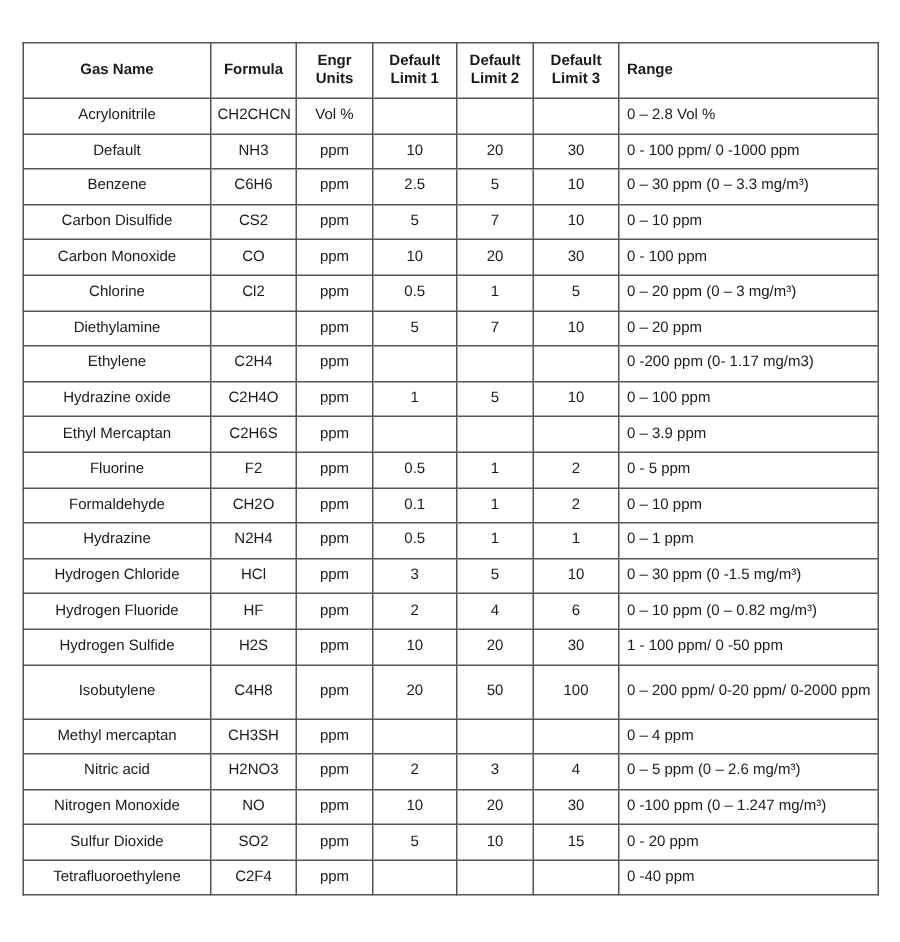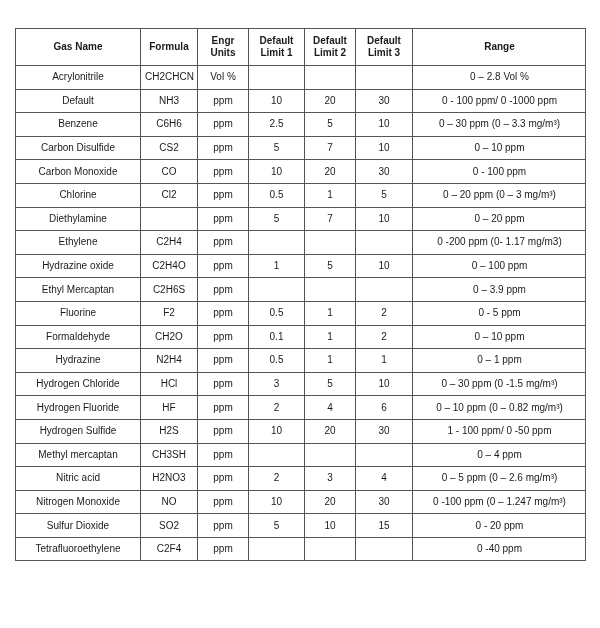--- a/index.html
+++ b/index.html
@@ -15,21 +15,21 @@
     .gas-table th, .gas-table td {
       border: 1px solid #555555;
       padding: 0 4px;
       text-align: center;
       vertical-align: middle;
       white-space: normal;
       line-height: 12px;
     }
     .gas-table th { font-weight: bold; height: 36px; font-size: 10px; }
     .gas-table td { height: 22.6px; }
-    .gas-table th.range-col, .gas-table td.range-col { text-align: center; padding-left: 5px; }
+    .gas-table th.range-col, .gas-table td.range-col { text-align: left; padding-left: 5px; }
     .gas-table tr.tall td { height: 35px; }
     col.c-name { width: 125px; }
     col.c-formula { width: 57px; }
     col.c-units { width: 51px; }
     col.c-l1 { width: 56px; }
     col.c-l2 { width: 51px; }
     col.c-l3 { width: 57px; }
     col.c-range { width: 173px; }
   </style>
 </head>
@@ -194,20 +194,29 @@
       </tr>
       <tr>
         <td>Hydrogen Sulfide</td>
         <td>H2S</td>
         <td>ppm</td>
         <td>10</td>
         <td>20</td>
         <td>30</td>
         <td class="range-col">1 - 100 ppm/ 0 -50 ppm</td>
       </tr>
+      <tr class="tall">
+        <td>Isobutylene</td>
+        <td>C4H8</td>
+        <td>ppm</td>
+        <td>20</td>
+        <td>50</td>
+        <td>100</td>
+        <td class="range-col">0 – 200 ppm/ 0-20 ppm/ 0-2000 ppm</td>
+      </tr>
       <tr>
         <td>Methyl mercaptan</td>
         <td>CH3SH</td>
         <td>ppm</td>
         <td></td>
         <td></td>
         <td></td>
         <td class="range-col">0 – 4 ppm</td>
       </tr>
       <tr>

